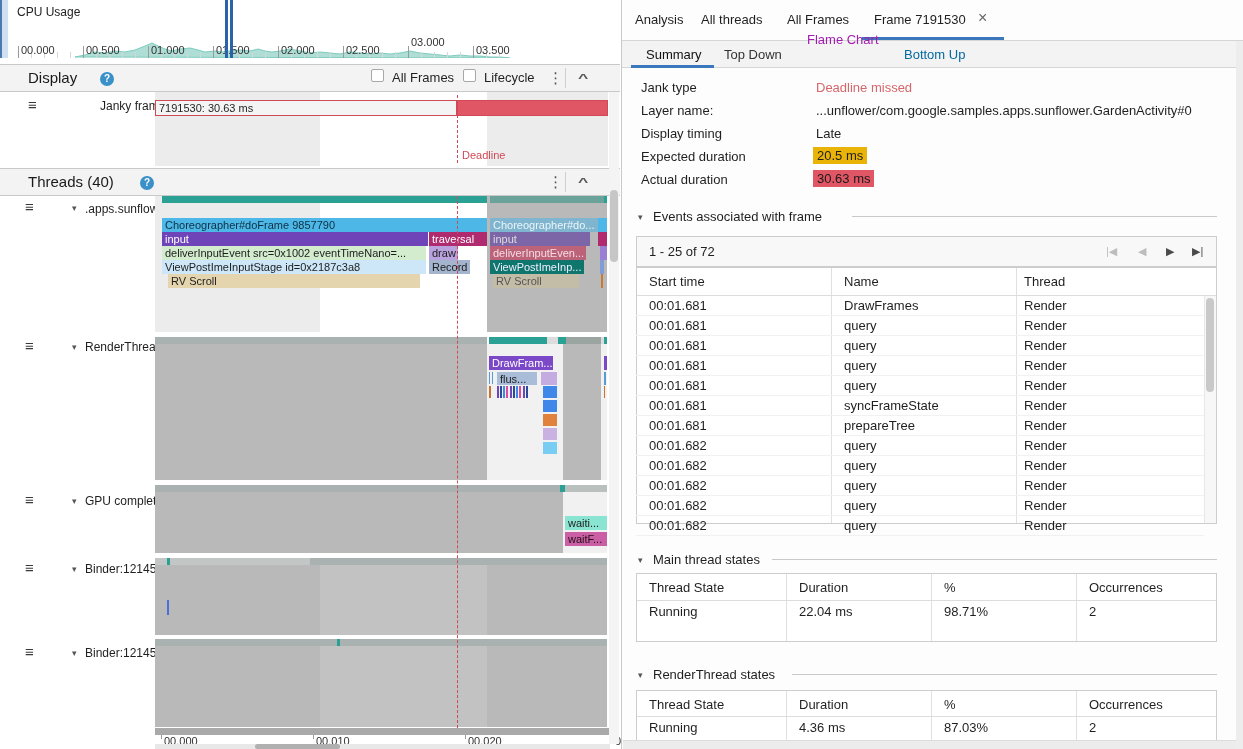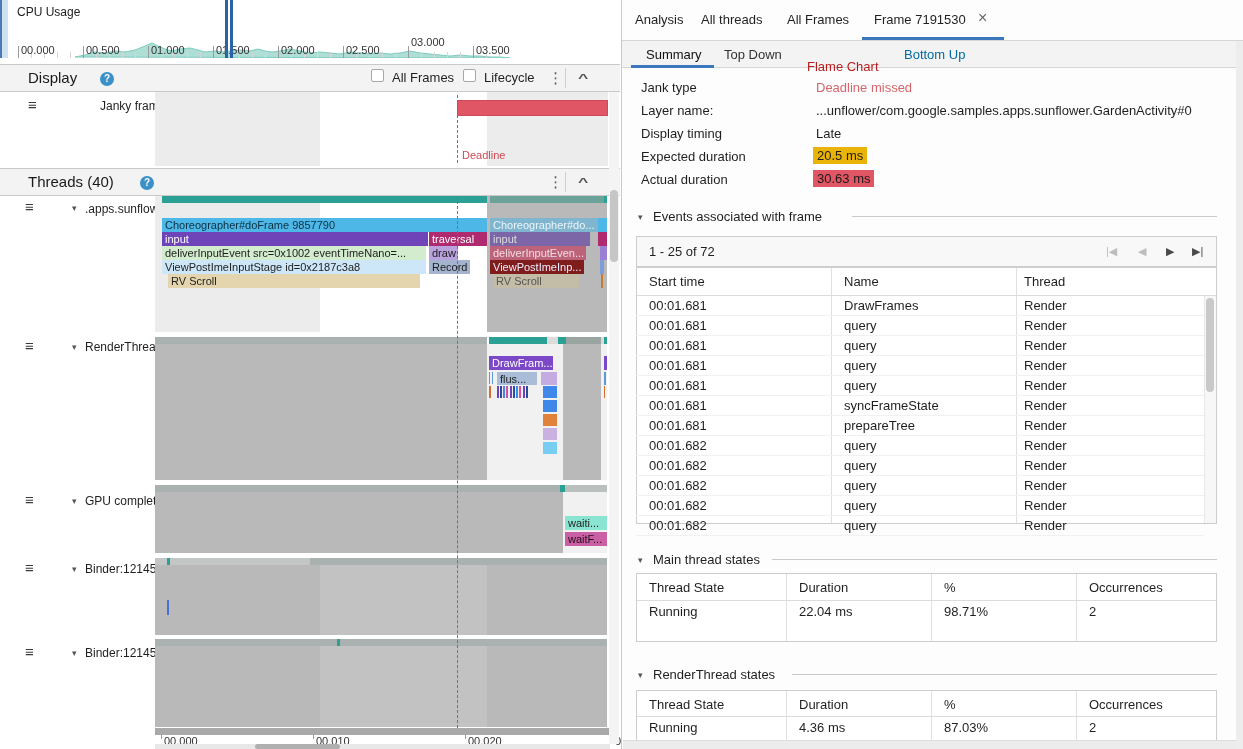--- a/index.html
+++ b/index.html
@@ -81,20 +81,21 @@
     <div class="a kebab" style="left:548px;top:69px">⋮</div>
     <div class="a vsep" style="left:565px;top:68px;height:20px"></div>
     <div class="a chev" style="left:580px;top:72px">^</div>
 
     <div class="a ham" style="left:28px;top:98px">≡</div>
     <div class="a nowrap" style="left:100px;top:99px;font-size:12px">Janky frames</div>
     <div class="a" style="left:155px;top:92px;width:165px;height:74px;background:#ececec"></div>
     <div class="a" style="left:320px;top:92px;width:167px;height:74px;background:#ffffff"></div>
     <div class="a" style="left:487px;top:92px;width:121px;height:74px;background:#ececec"></div>
     <div class="a dashline" style="left:457px;top:95px;height:68px"></div>
+    <div class="a nowrap" style="left:155px;top:100px;width:302px;height:16px;background:#f4f4f4;border:1px solid #cf4a56;font-size:11px;line-height:14px;padding-left:3px">7191530: 30.63 ms</div>
     <div class="a" style="left:457px;top:100px;width:151px;height:16px;background:#e05664;border:1px solid #cf4a56"></div>
     <div class="a nowrap" style="left:462px;top:149px;font-size:11px;color:#cf4a56">Deadline</div>
 
     <div class="a hdr" style="left:0;top:168px;width:620px;height:28px"></div>
     <div class="a ttl" style="left:28px;top:173px">Threads (40)</div>
     <div class="a help" style="left:140px;top:176px">?</div>
     <div class="a kebab" style="left:548px;top:173px">⋮</div>
     <div class="a vsep" style="left:565px;top:172px;height:20px"></div>
     <div class="a chev" style="left:580px;top:176px">^</div>
 
@@ -113,21 +114,21 @@
     <div class="bar" style="left:429px;top:232px;width:58px;background:#b02a70;color:#fff">traversal</div>
     <div class="bar" style="left:162px;top:246px;width:264px;background:#d3ecce">deliverInputEvent src=0x1002 eventTimeNano=...</div>
     <div class="bar" style="left:429px;top:246px;width:29px;background:#b9a2de">draw</div>
     <div class="bar" style="left:162px;top:260px;width:264px;background:#cde7f8">ViewPostImeInputStage id=0x2187c3a8</div>
     <div class="bar" style="left:429px;top:260px;width:41px;background:#a4b4cf">Record ...</div>
     <div class="bar" style="left:168px;top:274px;width:252px;background:#e4d5ae">RV Scroll</div>
 
     <div class="bar" style="left:490px;top:218px;width:114px;background:#7fb5cf;color:#ecf4f8">Choreographer#do...</div>
     <div class="bar" style="left:490px;top:232px;width:100px;background:#7c66a8;color:#ddd">input</div>
     <div class="bar" style="left:490px;top:246px;width:96px;background:#bc6279;color:#f3dde2">deliverInputEven...</div>
-    <div class="bar" style="left:490px;top:260px;width:94px;background:#7f1d1d;color:#eef">ViewPostImeInp...</div>
+    <div class="bar" style="left:490px;top:260px;width:94px;background:#0f766e;color:#eef">ViewPostImeInp...</div>
     <div class="bar" style="left:493px;top:274px;width:86px;background:#c3bca6;color:#555">RV Scroll</div>
 
     <div class="a" style="left:598px;top:218px;width:9px;height:14px;background:#4db8e8"></div>
     <div class="a" style="left:598px;top:232px;width:9px;height:14px;background:#b02a70"></div>
     <div class="a" style="left:600px;top:246px;width:7px;height:14px;background:#9b7fd4"></div>
     <div class="a" style="left:600px;top:260px;width:4px;height:14px;background:#7f9ed8"></div>
     <div class="a" style="left:601px;top:274px;width:2px;height:14px;background:#c87a30"></div>
 
     <div class="a ham" style="left:25px;top:339px">≡</div>
     <div class="a caret" style="left:72px;top:342px">▾</div>
@@ -213,21 +214,21 @@
     <div class="a rp-txt" style="left:79px;top:12px">All threads</div>
     <div class="a rp-txt" style="left:165px;top:12px">All Frames</div>
     <div class="a rp-txt" style="left:252px;top:12px">Frame 7191530</div>
     <div class="a" style="left:356px;top:9px;font-size:16px;color:#666">×</div>
     <div class="a" style="left:240px;top:37px;width:142px;height:3px;background:#3b77bc"></div>
     <div class="a" style="left:0;top:40px;width:622px;height:1px;background:#d6d6d6"></div>
 
     <div class="a" style="left:0;top:41px;width:622px;height:27px;background:#f3f3f3;border-bottom:1px solid #d6d6d6"></div>
     <div class="a rp-txt" style="left:24px;top:47px;color:#111">Summary</div>
     <div class="a rp-txt" style="left:102px;top:47px;color:#333">Top Down</div>
-    <div class="a rp-txt" style="left:185px;top:59px;color:#b91c1c">Flame Chart</div>
+    <div class="a rp-txt" style="left:185px;top:32px;color:#a21caf">Flame Chart</div>
     <div class="a rp-txt" style="left:282px;top:47px;color:#0369a1">Bottom Up</div>
     <div class="a" style="left:9px;top:65px;width:83px;height:3px;background:#3b77bc"></div>
 
     <div class="a rp-txt" style="left:19px;top:80px">Jank type</div>
     <div class="a rp-txt" style="left:194px;top:80px;color:#d4666c">Deadline missed</div>
     <div class="a rp-txt" style="left:19px;top:103px">Layer name:</div>
     <div class="a rp-txt nowrap" style="left:194px;top:103px;width:420px">...unflower/com.google.samples.apps.sunflower.GardenActivity#0</div>
     <div class="a rp-txt" style="left:19px;top:126px">Display timing</div>
     <div class="a rp-txt" style="left:194px;top:126px">Late</div>
     <div class="a rp-txt" style="left:19px;top:149px">Expected duration</div>

